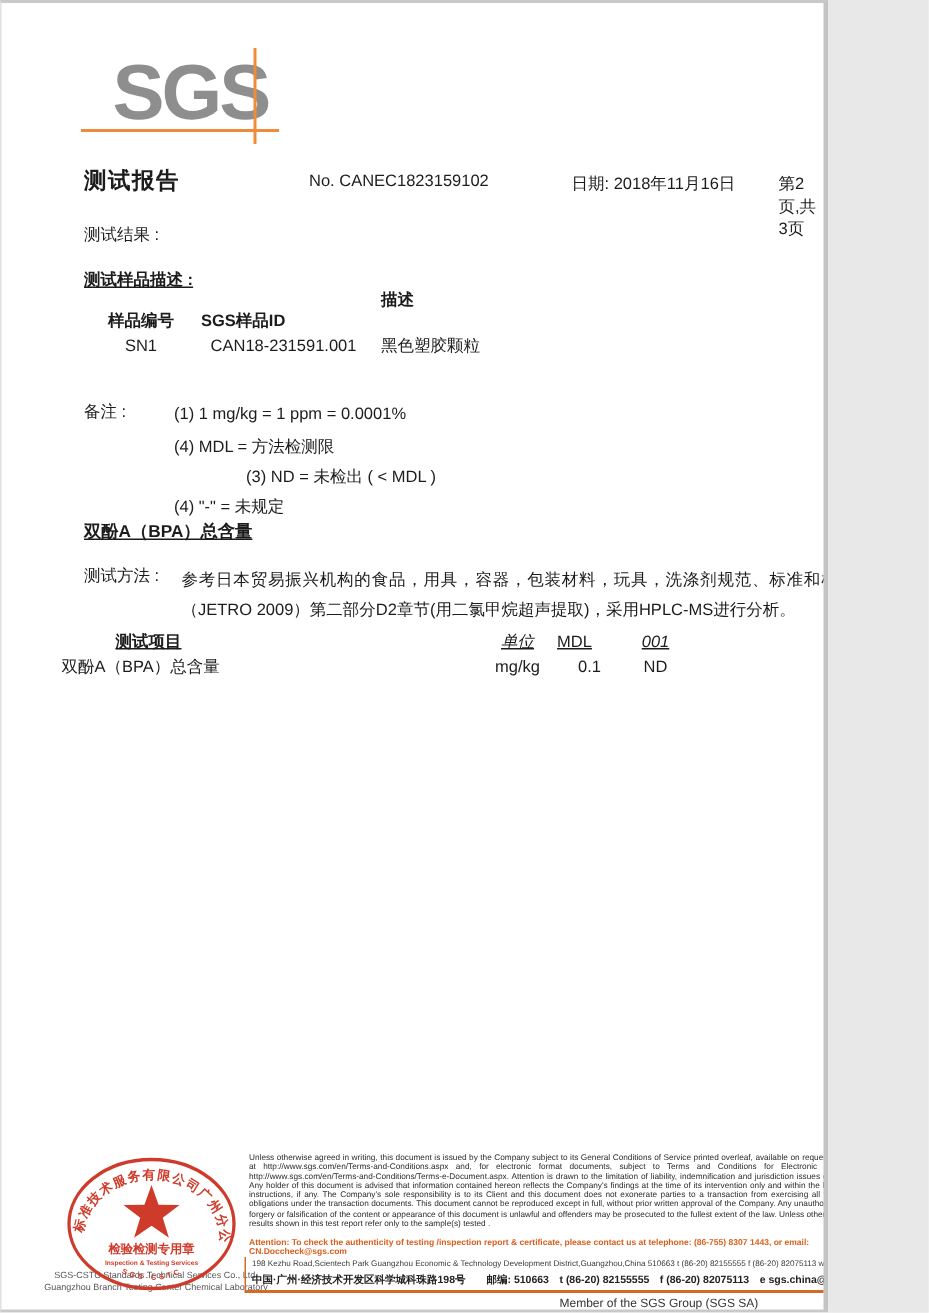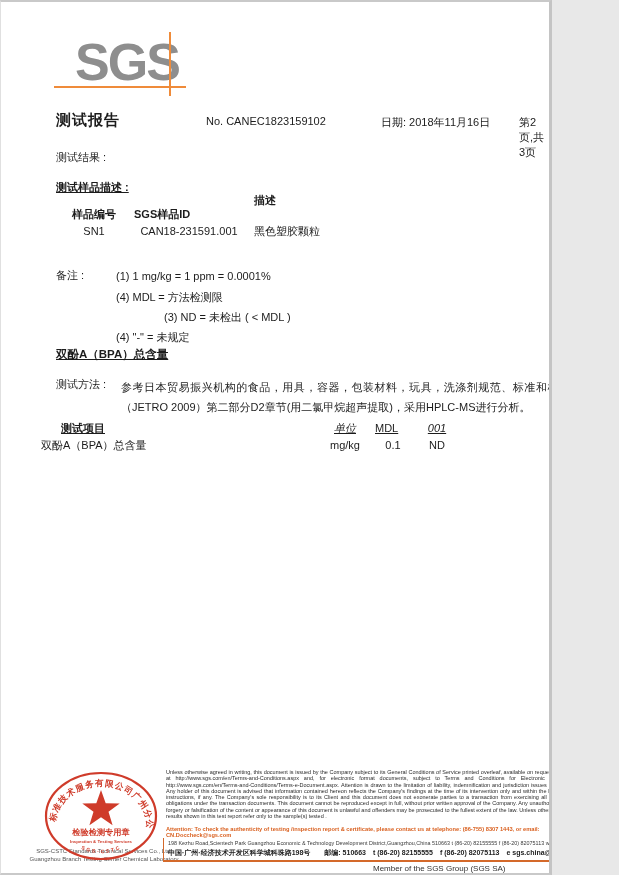--- a/index.html
+++ b/index.html
@@ -46,23 +46,23 @@
   .st-c3{left:253px;top:222px;}
 
   .remarks-label{left:55px;top:250px;margin-top:16px;}
   .remark-line{left:115px;font-size:11px;}
 
   .bpa-heading{left:55px;top:345px;font-size:11.5px;}
   .method-label{left:55px;top:375px;}
   .method-text{left:120px;top:375px;width:472px;font-size:11px;line-height:20px;text-align:justify;}
 
   
-  .rt-item-h{left:60px;top:419px;text-decoration:underline;}
+  .rt-item-h{left:76px;top:419px;text-decoration:underline;}
   .rt-unit-h{left:322px;top:419px;width:44px;text-align:center;}
-  .rt-mdl-h{left:374px;top:419px;width:36px;text-align:left;}
+  .rt-mdl-h{left:364px;top:419px;width:36px;text-align:center;}
   .rt-smp-h{left:418px;top:419px;width:36px;text-align:center;}
   .rt-item{left:40px;top:436px;}
   .rt-unit{left:322px;top:436px;width:44px;text-align:center;}
   .rt-mdl{left:374px;top:436px;width:36px;text-align:center;}
   .rt-val{left:418px;top:436px;width:36px;text-align:center;}
 
   
   .disclaimer{left:165px;top:767px;width:421px;font-size:5.5px;line-height:6.3px;text-align:justify;color:#2b2b2b;}
   .attention{left:165px;top:824px;width:421px;font-size:5.7px;line-height:6.4px;font-weight:700;color:#d95f1e;}
   .footer-vline{left:588px;top:766px;width:1px;height:78px;background:#9a9a9a;}

